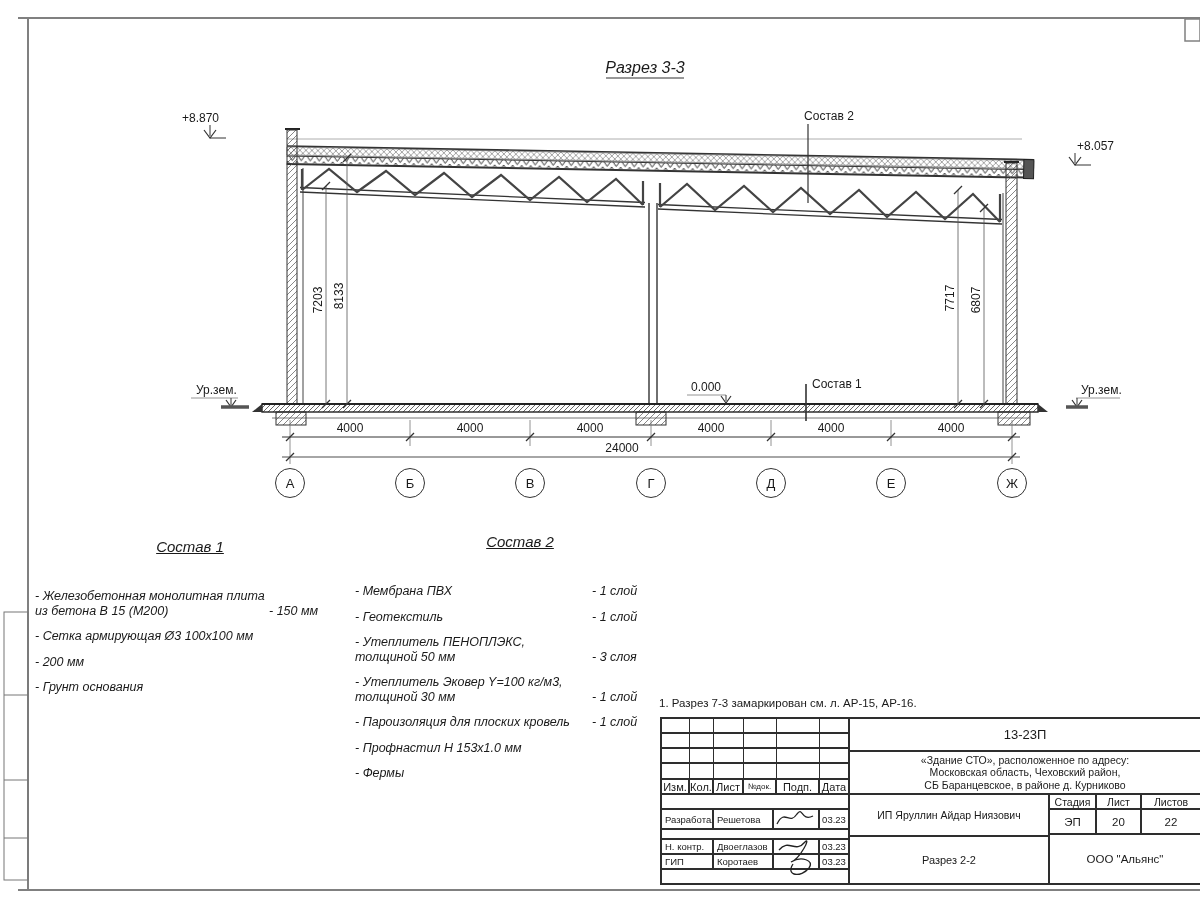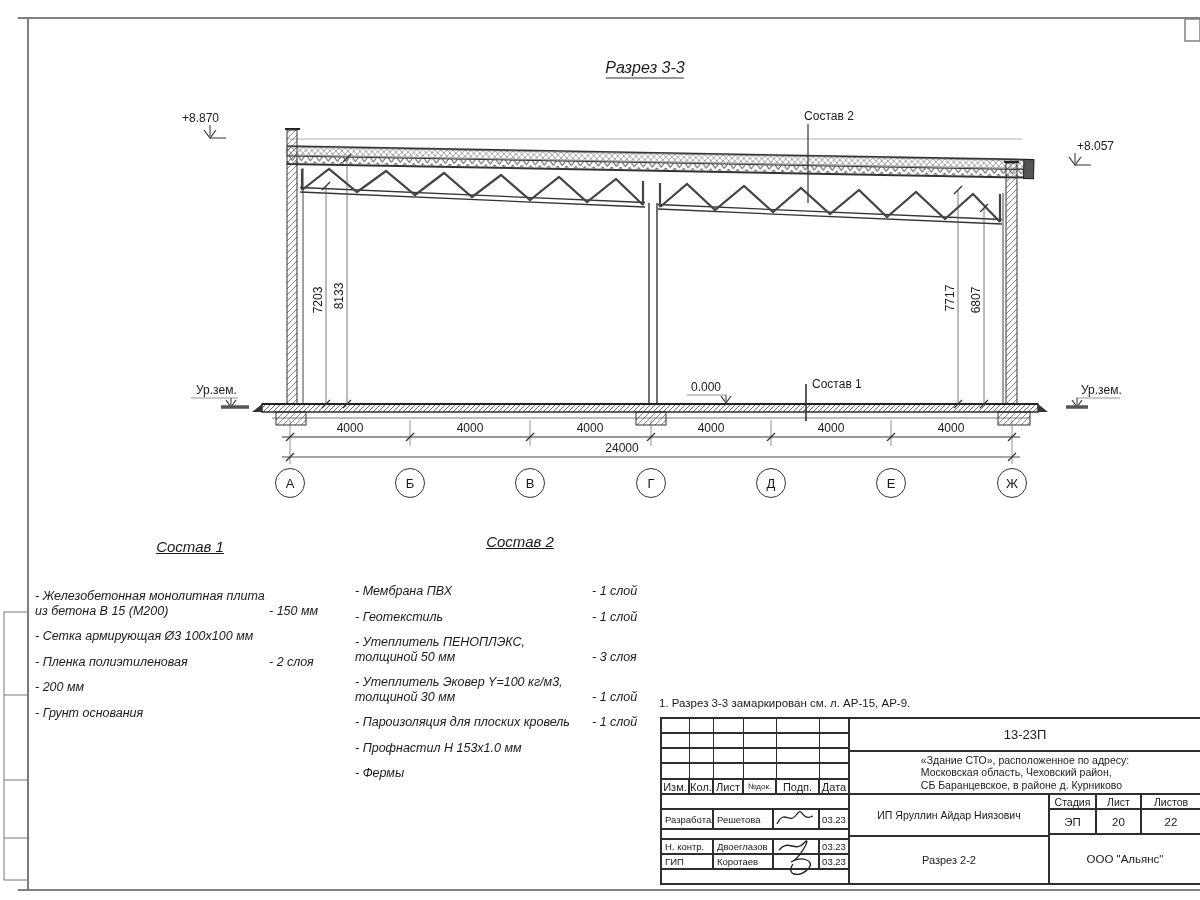--- a/index.html
+++ b/index.html
@@ -4,21 +4,21 @@
 <style>
   html,body{margin:0;padding:0;background:#fff;}
   body{width:1200px;height:900px;position:relative;font-family:"Liberation Sans",sans-serif;color:#1a1a1a;overflow:hidden;}
   .abs{position:absolute;}
   svg text{font-family:"Liberation Sans",sans-serif;fill:#1a1a1a;}
   .list-title{font-style:italic;font-size:15px;text-decoration:underline;}
   .list{font-size:12.5px;line-height:14.5px;font-style:italic;}
   .list-row{display:flex;align-items:flex-end;margin-bottom:11px;}
   .list-label{white-space:pre-line;}
   .pre{white-space:pre-line;}
-  .tb-cell{position:absolute;border:1px solid #2e2e2e;box-sizing:border-box;display:flex;align-items:center;justify-content:center;overflow:hidden;}
+  .tb-cell{position:absolute;border:1px solid #2e2e2e;box-sizing:border-box;display:flex;align-items:center;justify-content:center;text-align:center;overflow:hidden;}
   .tb-left{justify-content:flex-start;padding-left:3px;text-align:left;}
   .note{font-size:11.5px;}
 </style>
 </head>
 <body>
 
 <svg class="abs" style="left:0;top:0" width="1200" height="900" viewBox="0 0 1200 900">
   <defs>
     <pattern id="wallHatch" width="6" height="6" patternUnits="userSpaceOnUse">
       <path d="M0,6 L6,0" stroke="#555" stroke-width="0.7" fill="none"></path>
@@ -223,24 +223,20 @@
   <div class="list-row">
     <div class="list-label" style="flex:1">- Железобетонная  монолитная плита
 из бетона В 15 (М200)</div>
     <div style="width:66px">- 150 мм</div>
   </div>
   <div class="list-row">
     <div class="list-label" style="flex:1">- Сетка армирующая Ø3 100х100 мм</div>
     <div style="width:66px"></div>
   </div>
   <div class="list-row">
-    <div class="list-label" style="flex:1">- Пленка полиэтиленовая</div>
-    <div style="width:66px">-  2 слоя</div>
-  </div>
-  <div class="list-row">
     <div style="width:66px">- 200 мм</div>
   </div>
   <div class="list-row">
     <div class="list-label" style="flex:1">- Грунт основания</div>
     <div style="width:66px"></div>
   </div>
 </div>
 
 <div class="abs list-title" style="left:450px;top:533px;width:140px;text-align:center">Состав 2</div>
 <div class="abs list" style="left:355px;top:584px;width:295px">
@@ -269,21 +265,21 @@
   <div class="list-row">
     <div class="list-label" style="flex:1">- Профнастил Н 153х1.0 мм</div>
     <div style="width:58px"></div>
   </div>
   <div class="list-row">
     <div class="list-label" style="flex:1">- Фермы</div>
     <div style="width:58px"></div>
   </div>
 </div>
 
-<div class="abs note" style="left:659px;top:697px">1. Разрез 3-3 замаркирован см. л. АР-15, АР-9.</div>
+<div class="abs note" style="left:659px;top:697px">1. Разрез 7-3 замаркирован см. л. АР-15, АР-16.</div>
 
 <div class="abs" style="left:660px;top:717px;width:540px;height:166px;border:1.5px solid #2e2e2e;box-sizing:content-box">
 
   <div class="tb-cell" style="left:0;top:0;width:188px;height:15px"></div>
   <div class="tb-cell" style="left:0;top:15px;width:188px;height:15px"></div>
   <div class="tb-cell" style="left:0;top:30px;width:188px;height:15px"></div>
   <div class="tb-cell" style="left:0;top:45px;width:188px;height:16px"></div>
   <div class="abs" style="left:28px;top:0;width:1px;height:61px;background:#2e2e2e"></div>
   <div class="abs" style="left:52px;top:0;width:1px;height:61px;background:#2e2e2e"></div>
   <div class="abs" style="left:82px;top:0;width:1px;height:61px;background:#2e2e2e"></div>

